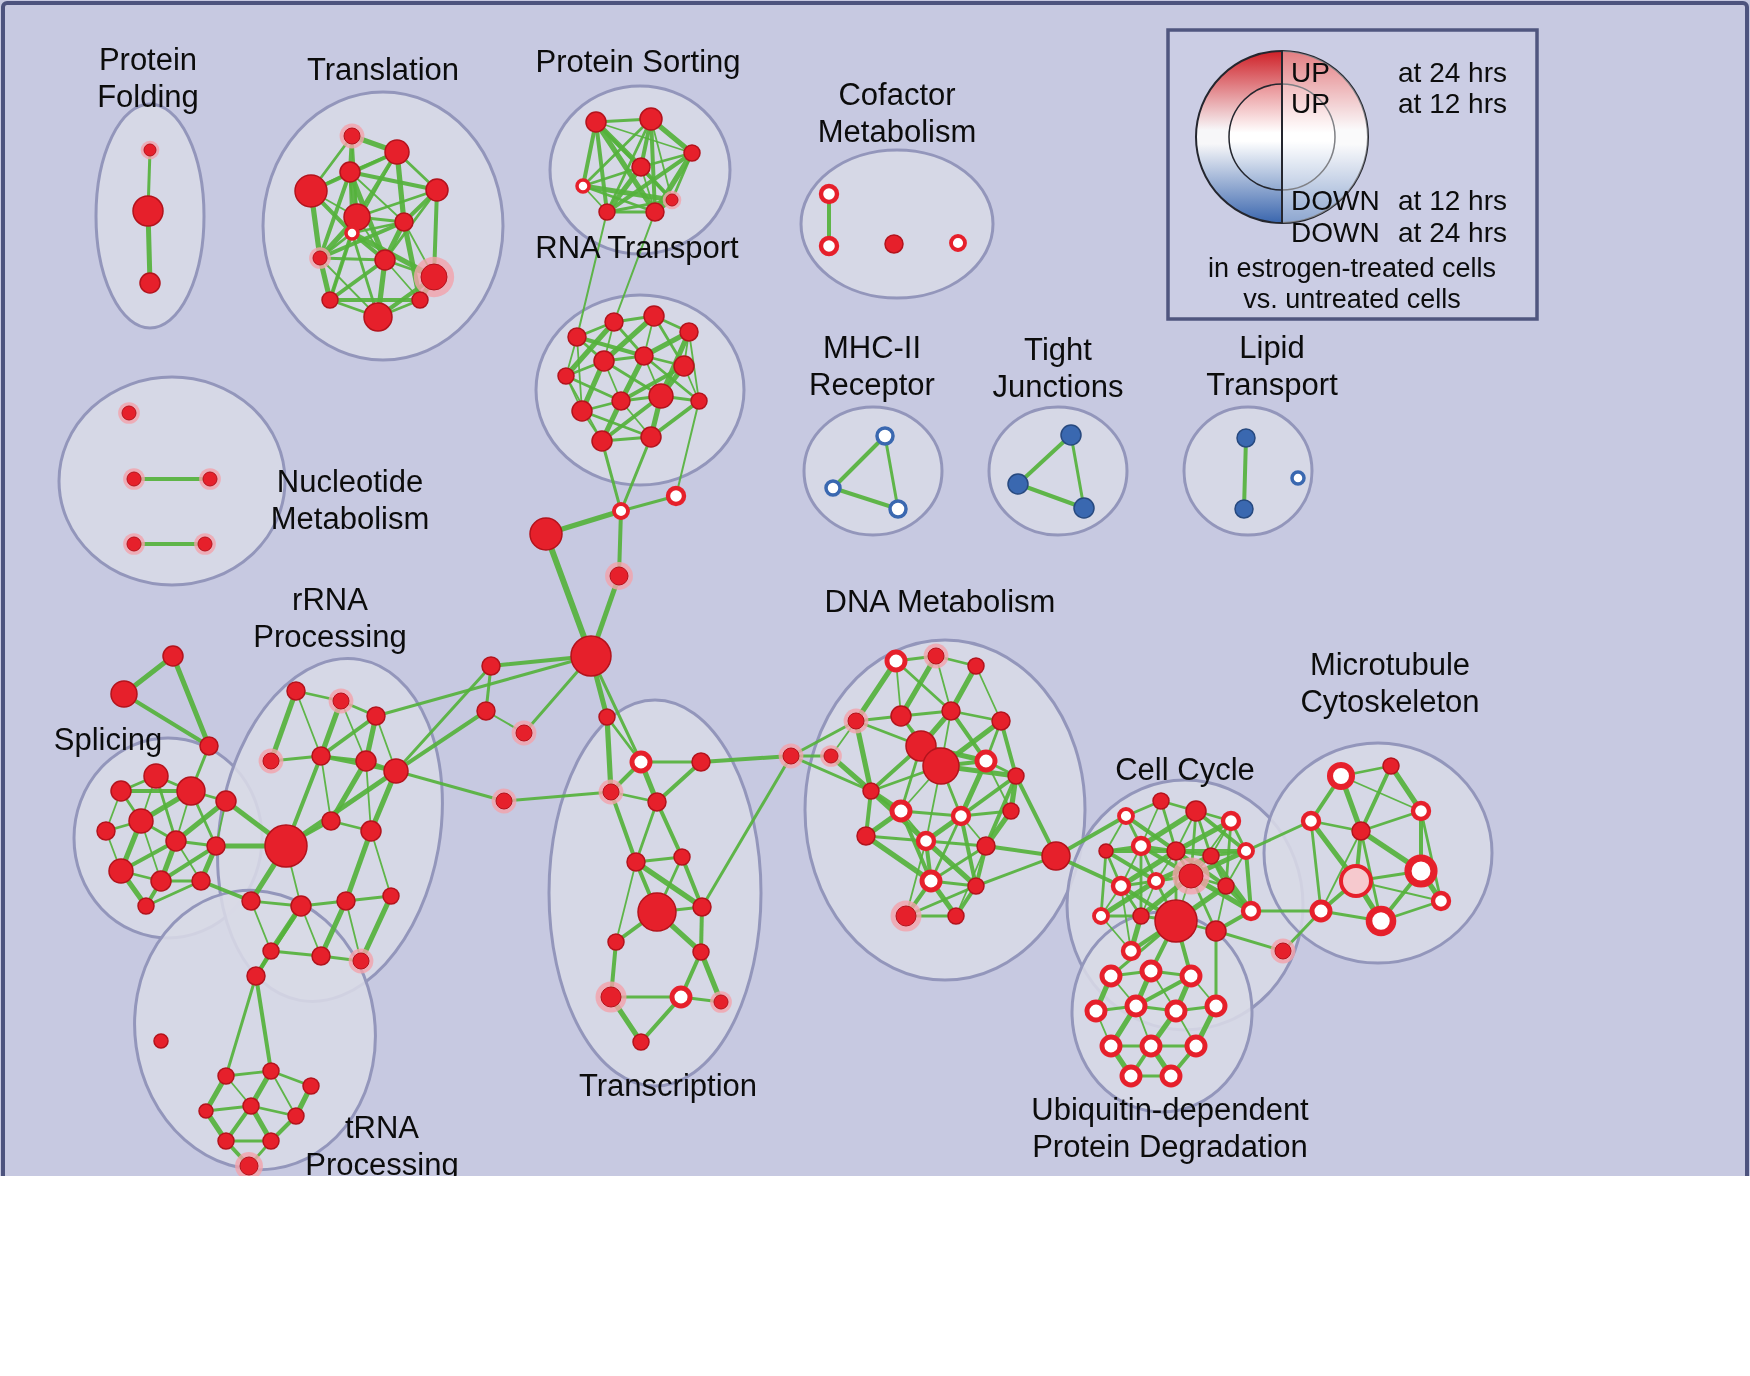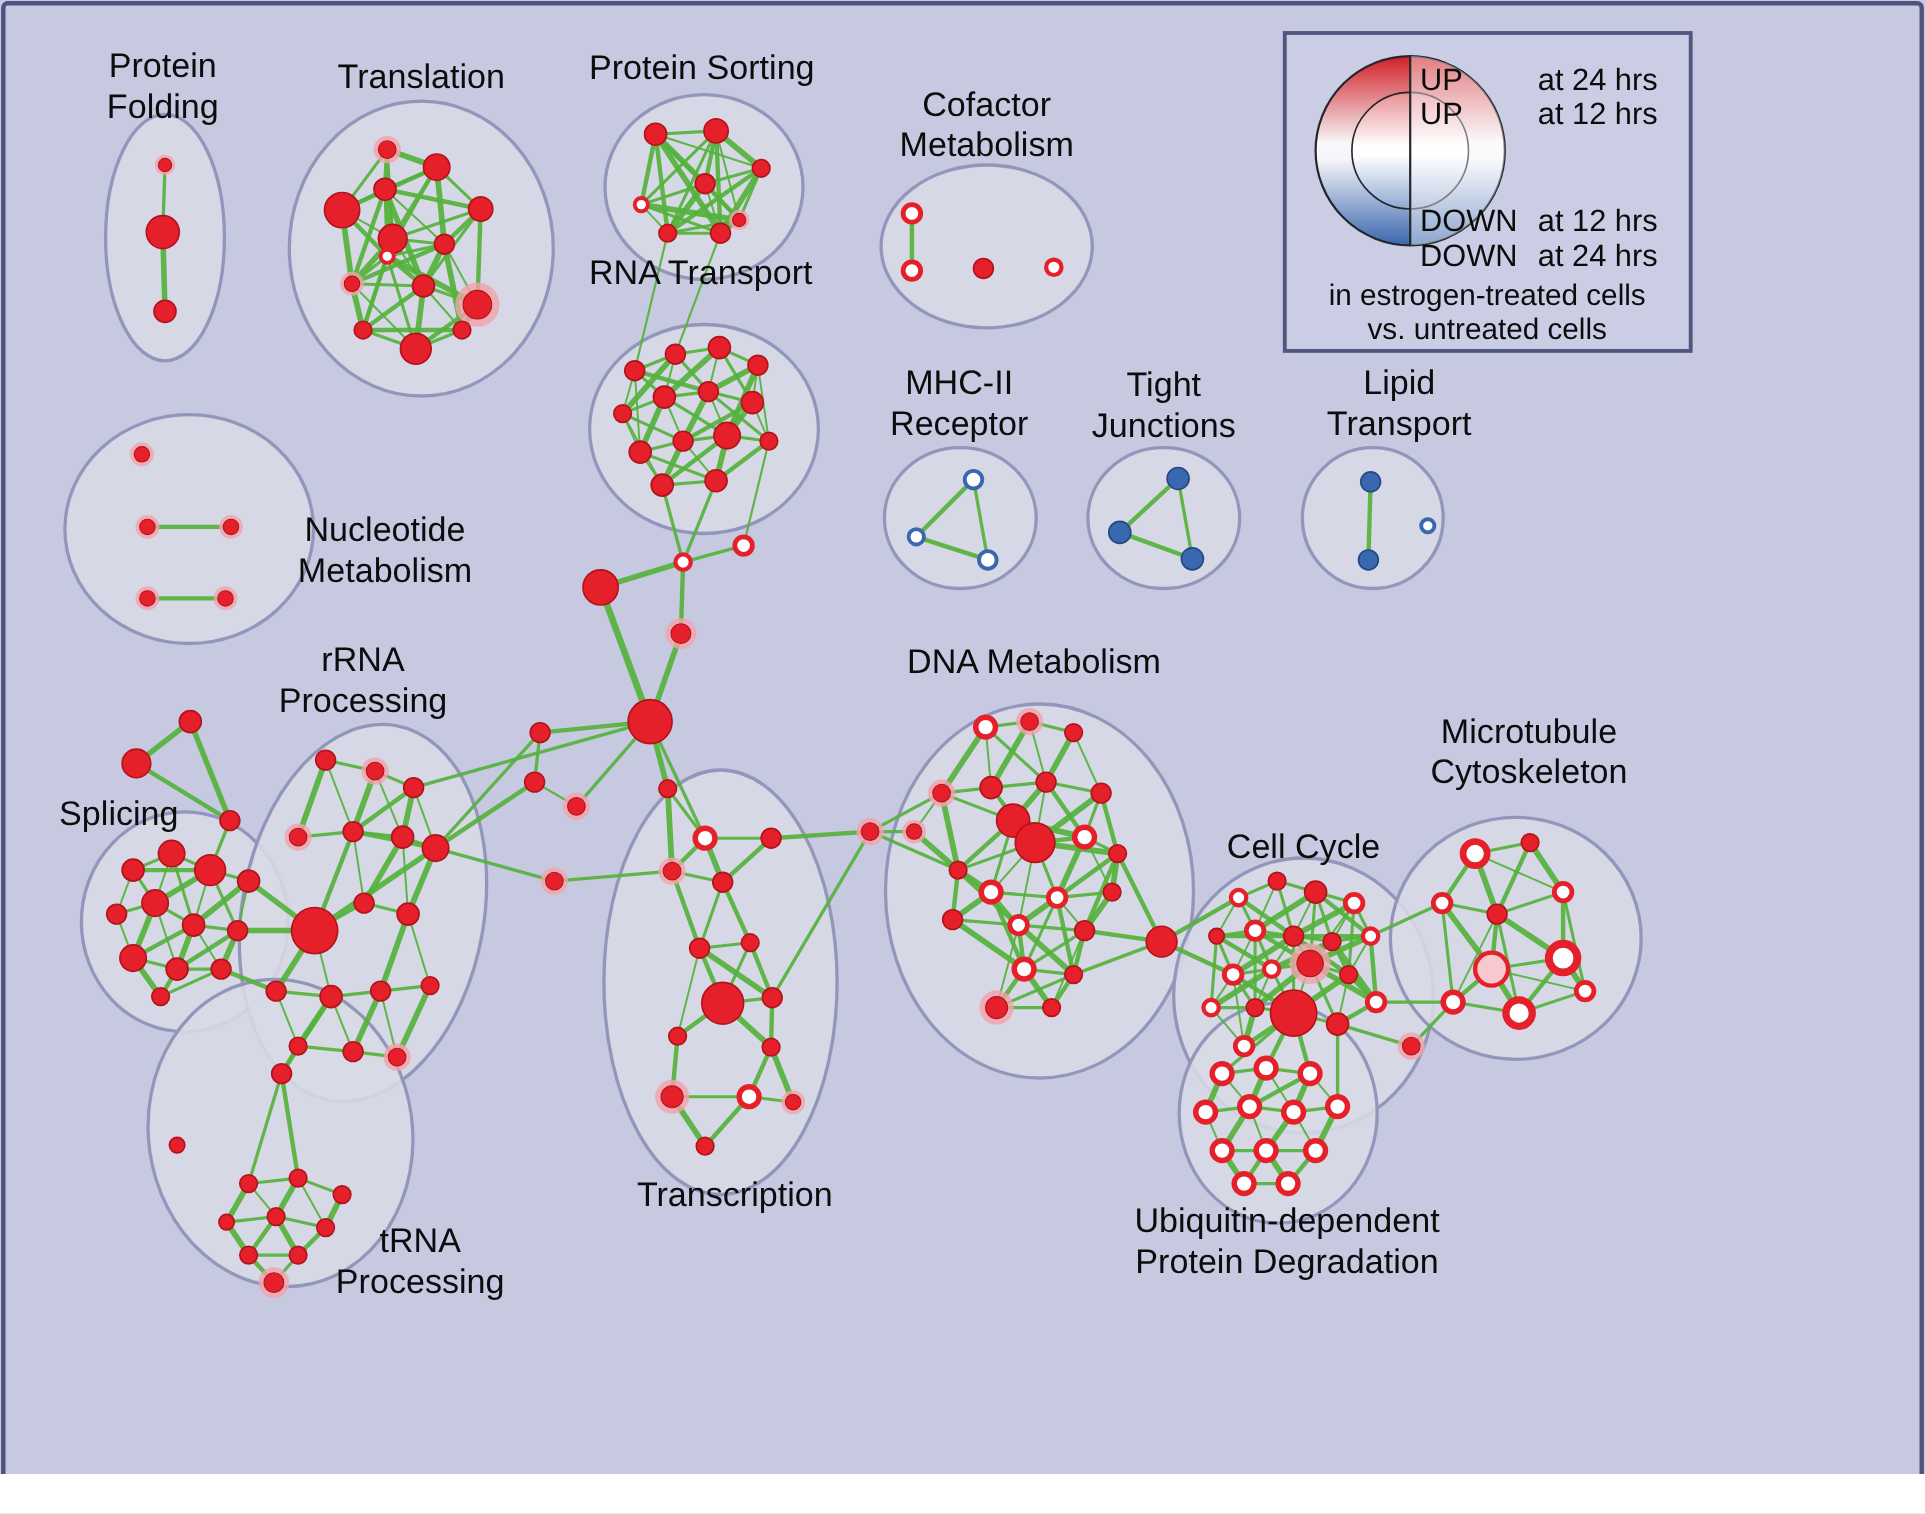--- a/index.html
+++ b/index.html
@@ -1,16 +1,16 @@
 <!DOCTYPE html>
 <html><head>
 <meta charset="utf-8">
 <style>
   html,body{margin:0;padding:0;background:#ffffff;}
-  .figure{width:1750px;height:1340px;position:relative;}
+  .figure{width:1750px;height:1176px;position:relative;}
   svg{display:block;}
   .cluster-label{font-family:"Liberation Sans",sans-serif;font-size:31px;fill:#0c0c0c;}
   #legend text{font-family:"Liberation Sans",sans-serif;font-size:28px;fill:#0c0c0c;}
   #legend .caption{font-size:27px;}
 </style>
 </head>
 <body>
 
 <div class="figure">
 <svg id="net-svg" width="1750" height="1376" viewBox="0 0 1750 1376">

